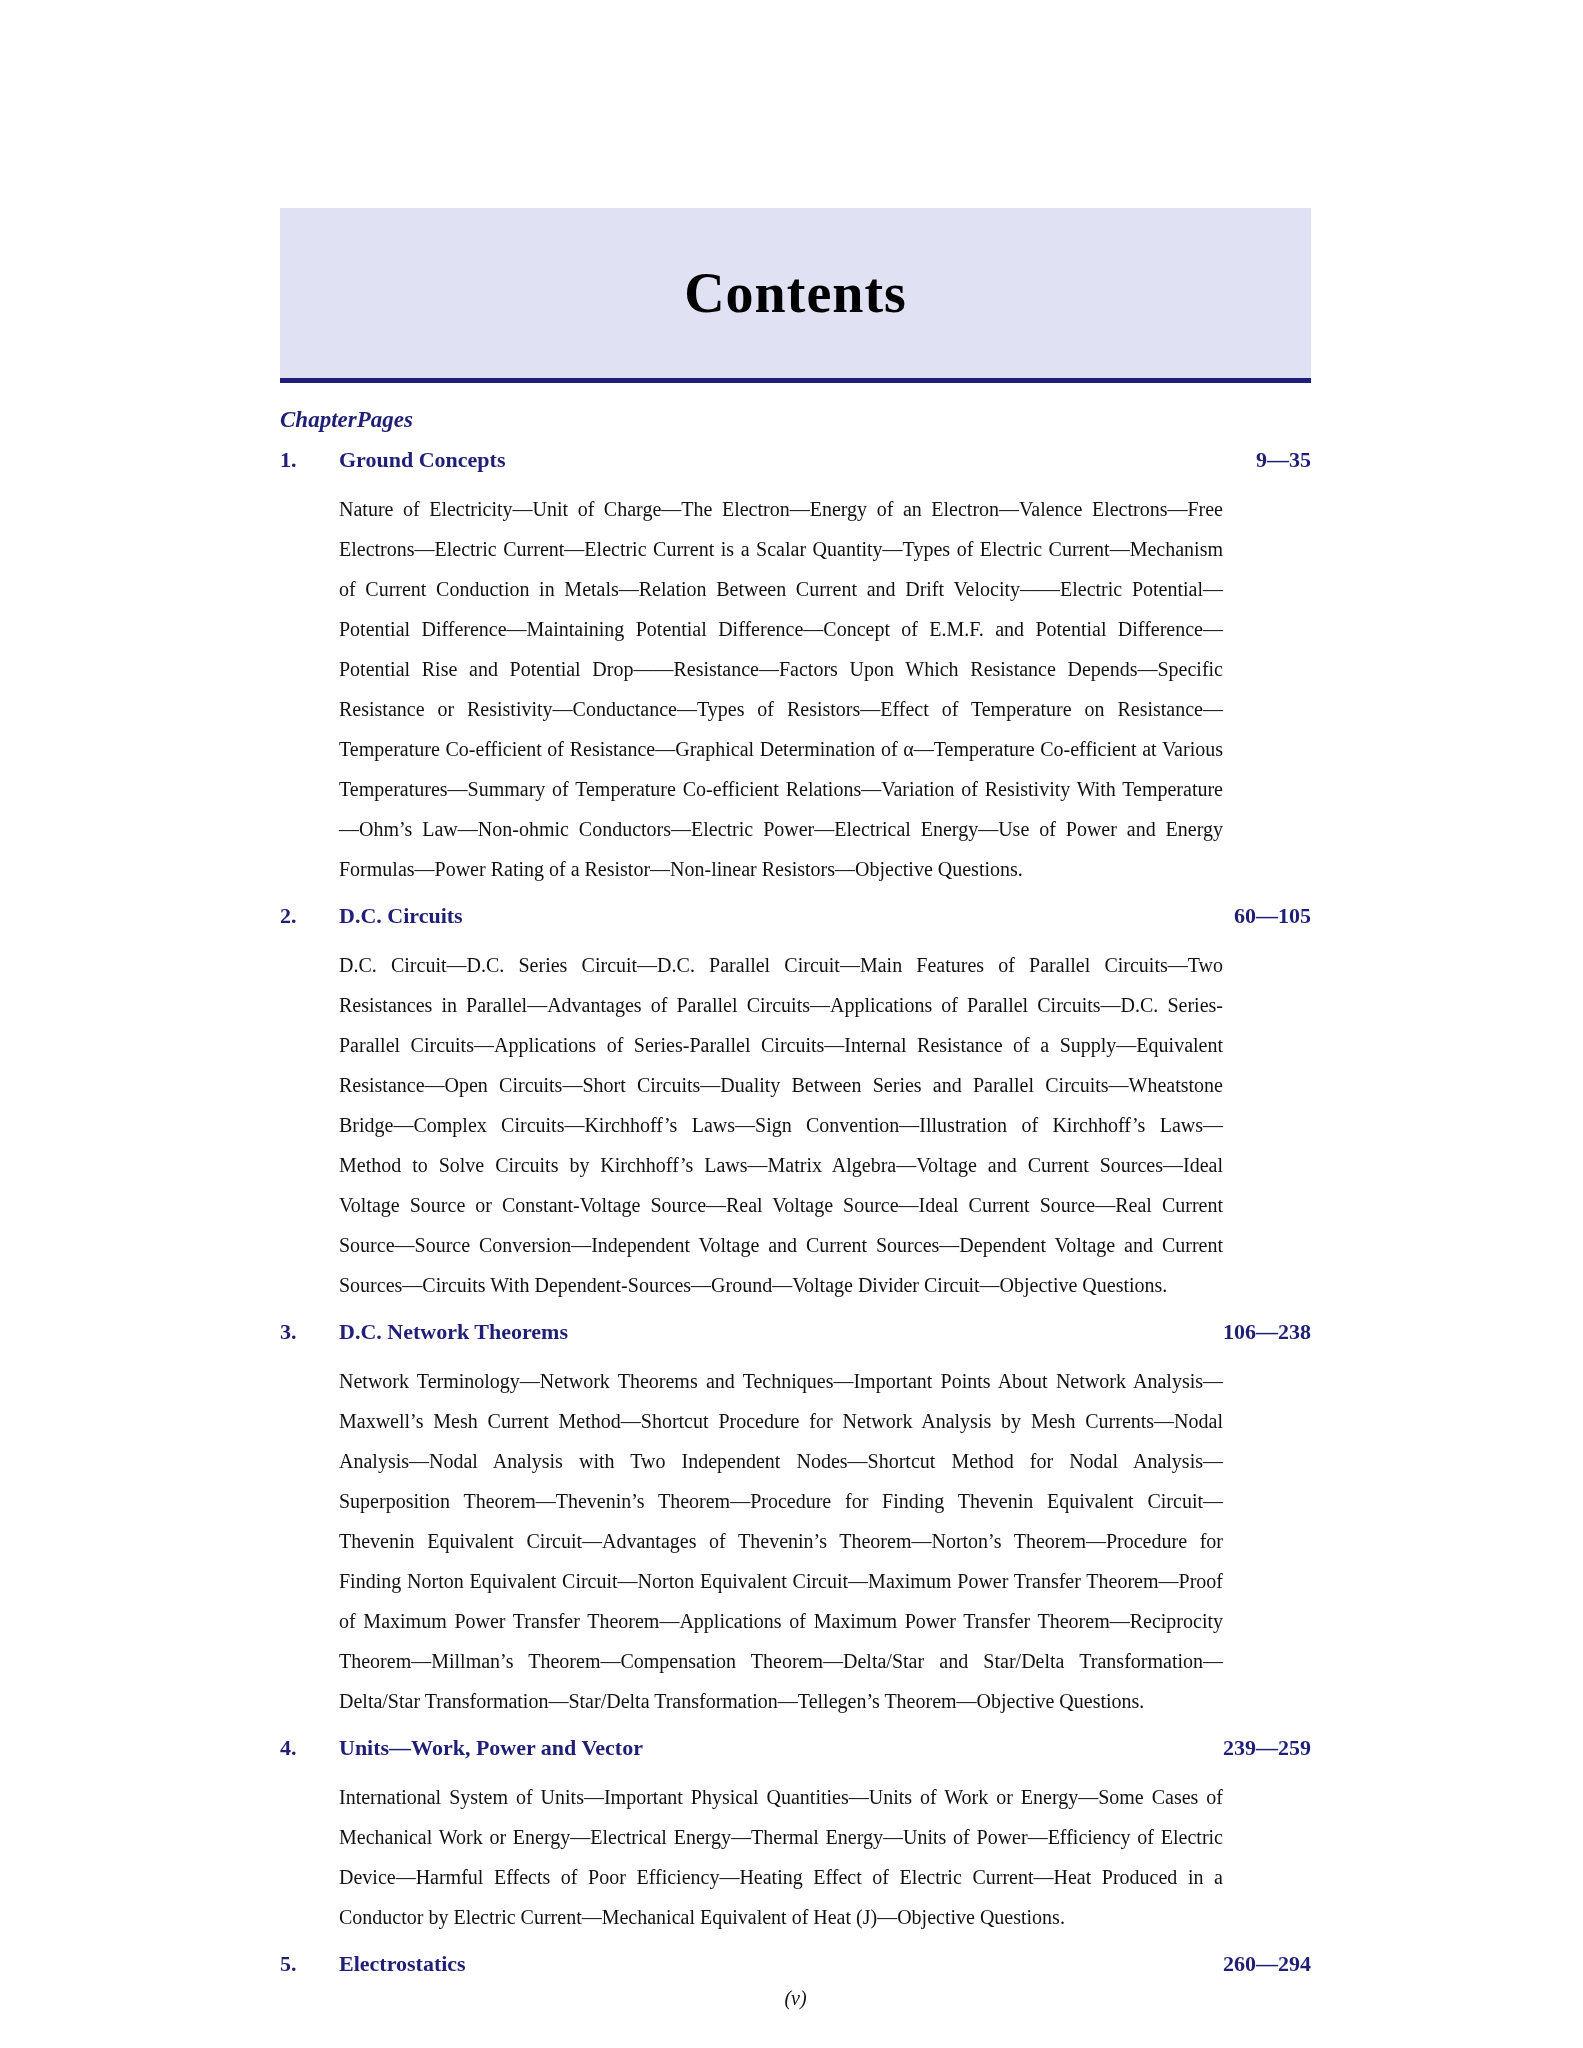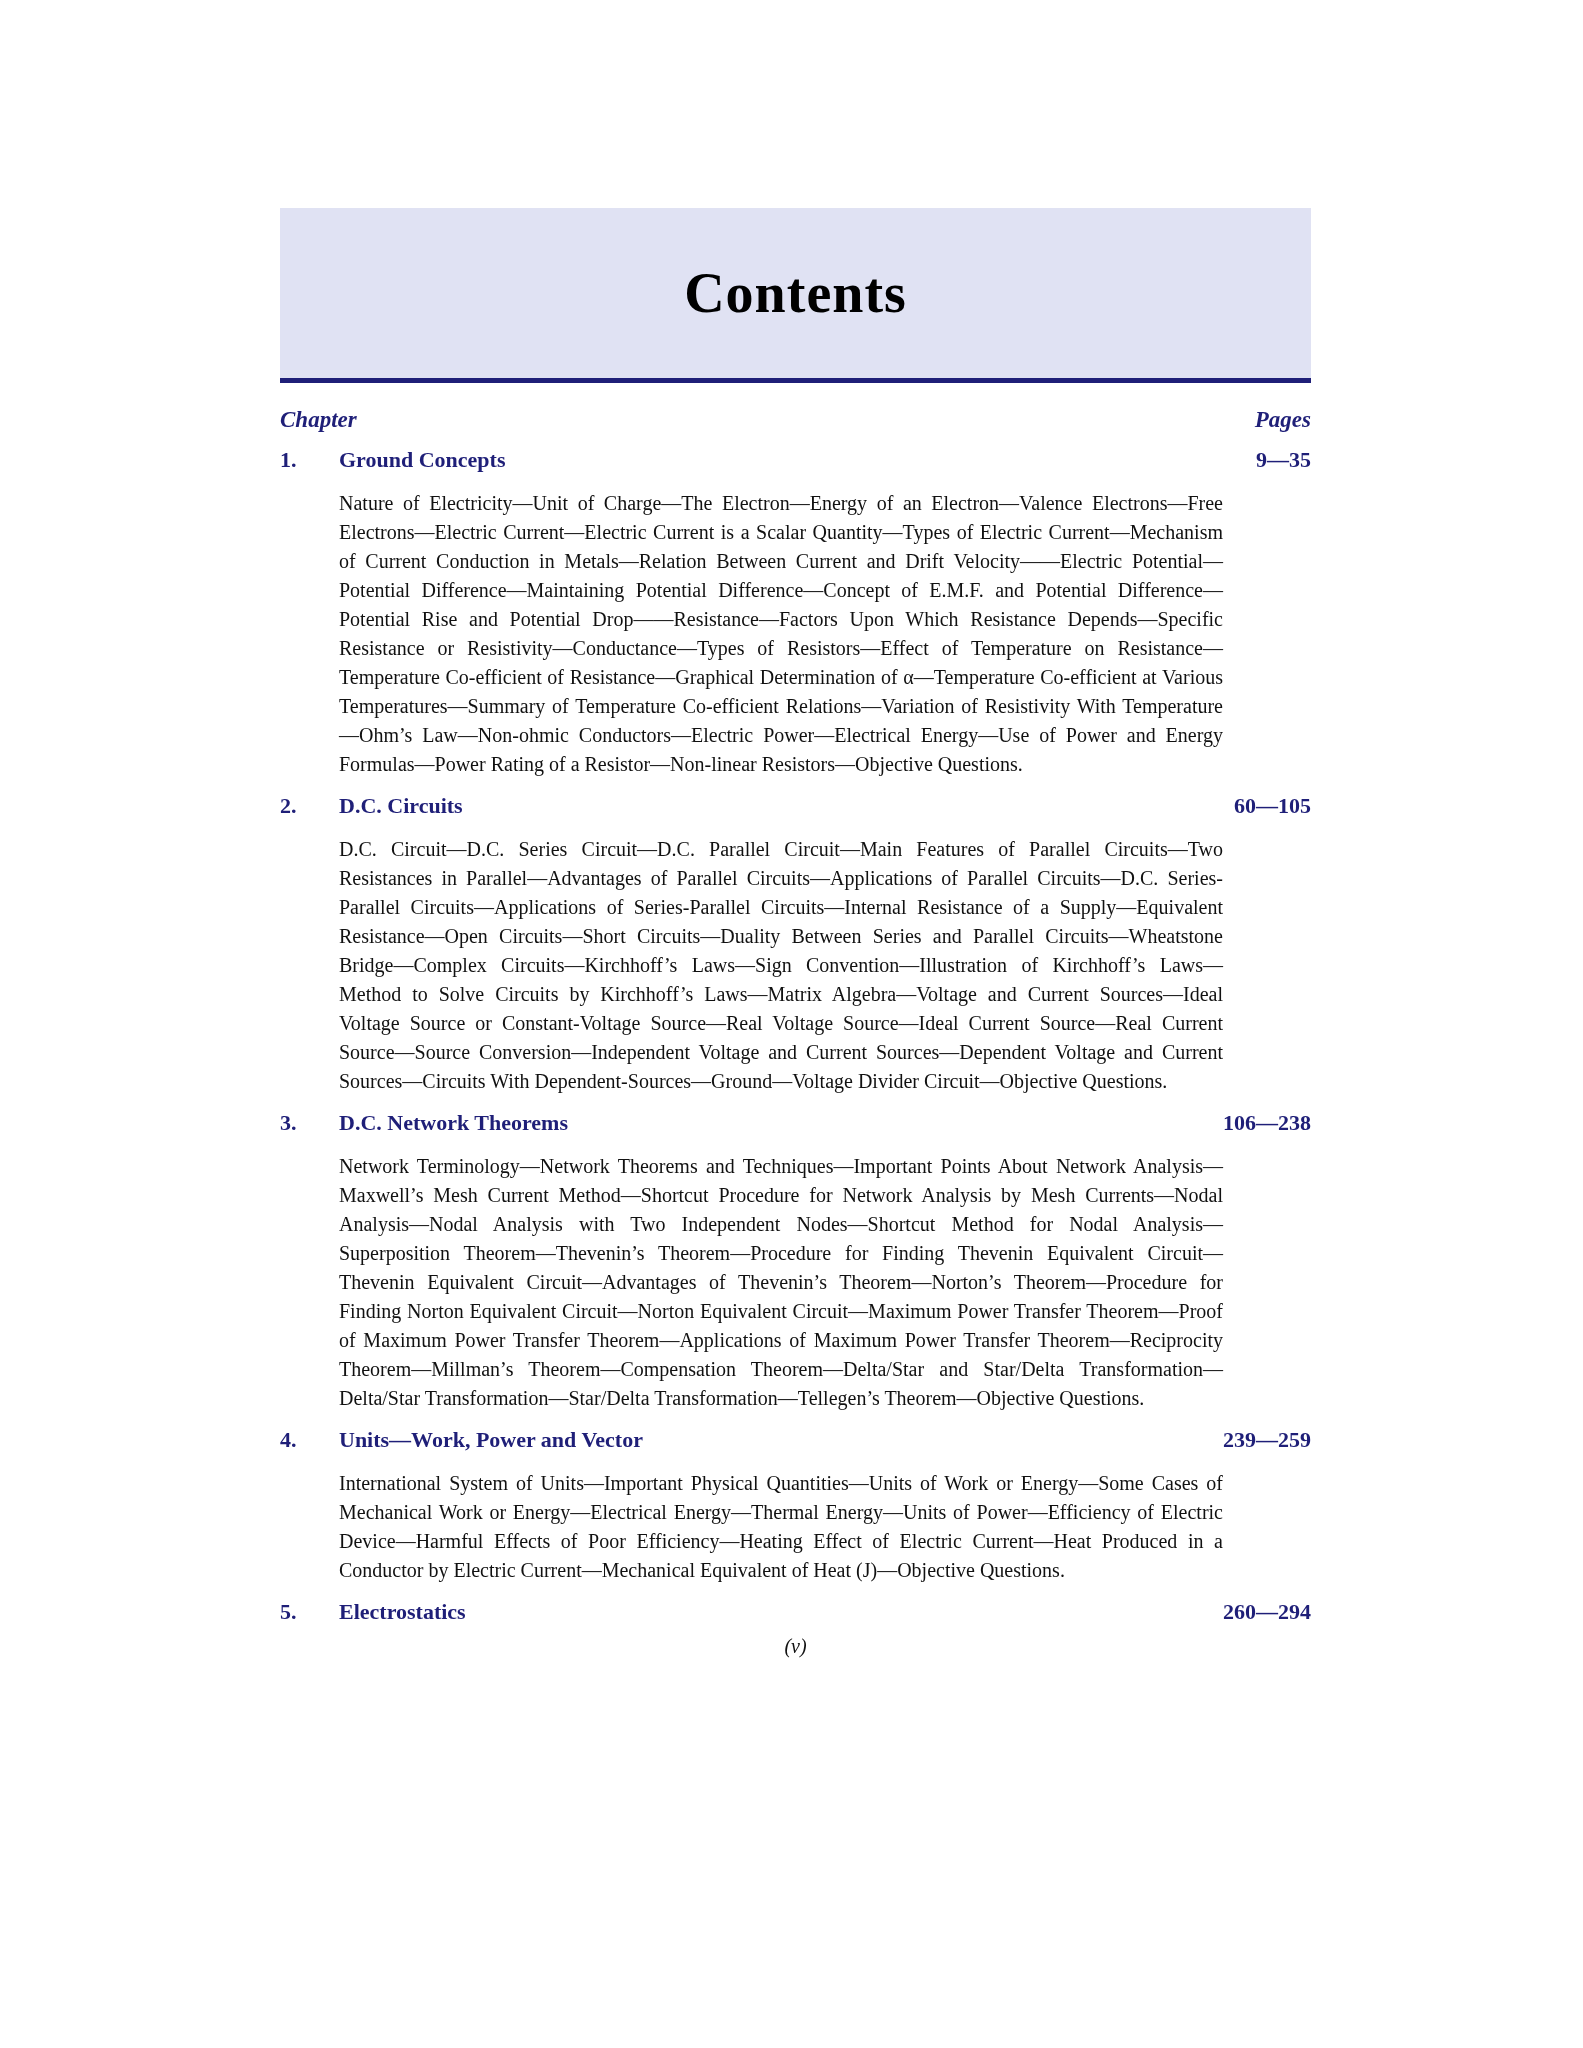--- a/index.html
+++ b/index.html
@@ -33,21 +33,20 @@
     font-weight: bold;
     color: #000000;
     letter-spacing: 1px;
   }
   .rule {
     height: 5px;
     background: #1f1f78;
   }
   .col-headers {
     display: flex;
-    justify-content: space-between;
     margin-top: 24px;
     font-size: 23px;
     font-weight: bold;
     font-style: italic;
     color: #1f1f78;
   }
   .chapter-head {
     display: flex;
     align-items: baseline;
     margin-top: 14px;
@@ -63,21 +62,21 @@
   .chapter-head .title {
     flex: 1 1 auto;
   }
   .chapter-head .pages {
     flex: 0 0 auto;
     text-align: right;
   }
   .chapter .body {
     margin: 16px 88px 6px 59px;
     font-size: 20px;
-    line-height: 29px;
+    line-height: 40px;
     text-align: justify;
     color: #111111;
   }
   .footer {
     margin-top: 4px;
     text-align: center;
     font-size: 20px;
     font-style: italic;
     color: #111111;
   }

